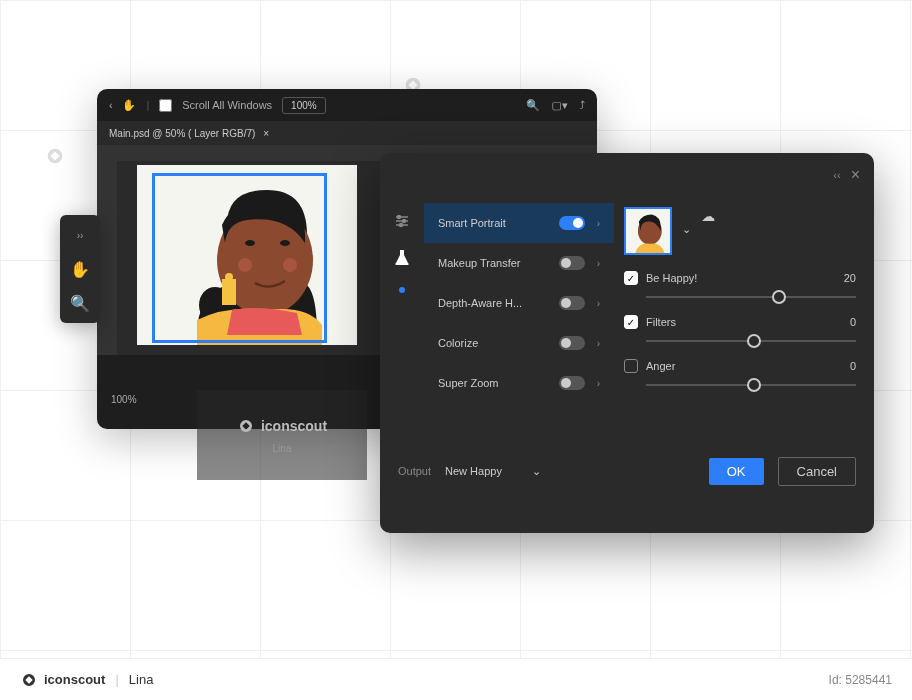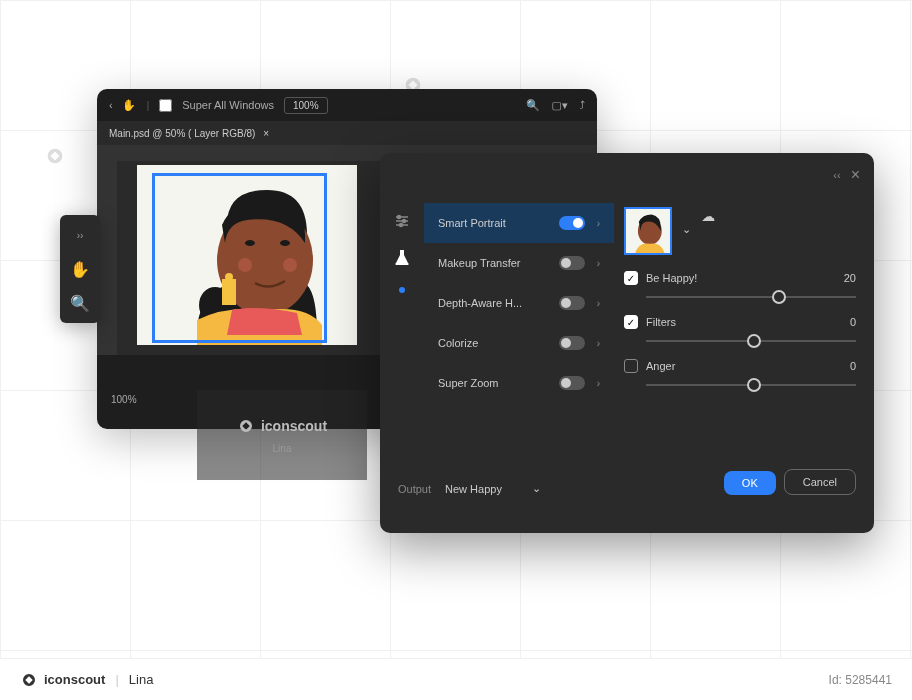--- a/index.html
+++ b/index.html
@@ -52,24 +52,24 @@
 .cloud-txt{flex:1;color:#888;font-style:italic;font-size:9.5px;line-height:1.4}
 .sec-title{font-size:11px;color:#ccc;margin-bottom:10px}
 .ctrl-row{display:flex;align-items:center;gap:8px;margin-bottom:4px}
 .chk{width:14px;height:14px;border:1px solid #888;border-radius:3px;cursor:pointer;display:flex;align-items:center;justify-content:center;font-size:10px}
 .chk.on{background:#fff;color:#000;border-color:#fff}
 .ctrl-label{flex:1}
 .ctrl-val{color:#ccc}
 .slider{height:16px;position:relative;margin:0 0 10px 22px}
 .slider-track{position:absolute;left:0;right:0;top:7px;height:2px;background:#555}
 .slider-knob{position:absolute;width:14px;height:14px;border-radius:50%;border:2px solid #ccc;background:#2a2a2a;top:1px;cursor:pointer}
-.panel-foot{height:48px;display:flex;align-items:flex-end;padding:0 18px;gap:8px;font-size:11px}
+.panel-foot{height:48px;display:flex;align-items:center;padding:0 18px;gap:14px;font-size:11px}
 .output-sel{flex:1;display:flex;align-items:center;gap:14px}
 .sel-box{display:flex;align-items:center;gap:30px;color:#ccc;cursor:pointer}
-.btn{padding:6px 18px;border-radius:8px;font-size:11px;cursor:pointer;border:none}
+.btn{padding:6px 18px;border-radius:2px;font-size:13px;cursor:pointer;border:none}
 .btn-ok{background:#2d7ff9;color:#fff}
 .btn-cancel{background:transparent;border:1px solid #666;color:#ccc}
 .attrib-box{position:absolute;left:197px;top:390px;width:170px;height:90px;background:rgba(40,40,40,.55);display:flex;align-items:center;justify-content:center;gap:8px;color:#bbb;font-size:14px;flex-direction:column}
 .attrib-main{display:flex;align-items:center;gap:6px;font-weight:600}
 .attrib-sub{font-size:10px;color:#999}
 .bottom-bar{position:absolute;left:0;right:0;bottom:0;height:42px;border-top:1px solid #eee;display:flex;align-items:center;padding:0 20px;gap:10px;font-size:13px;color:#333;background:#fff}
 .bottom-brand{display:flex;align-items:center;gap:6px;font-weight:600}
 .bottom-sep{color:#ccc}
 .bottom-id{margin-left:auto;color:#888;font-size:12px}
 .ham{width:18px;height:14px;display:flex;flex-direction:column;justify-content:space-between;cursor:pointer}
@@ -86,30 +86,30 @@
 <div class="wm" style="left:402px;top:74px"><svg viewBox="0 0 24 24" fill="currentColor">
       <path d="M12 4a8 8 0 100 16 8 8 0 000-16zm0 3l5 5-5 5-5-5 5-5z"></path>
     </svg></div>
 
 <div class="main-win">
   <div class="toolbar">
     <span class="tool-icon">‹</span>
     <span class="tool-icon">✋</span>
     <span style="color:#555">|</span>
     <input type="checkbox" style="accent-color: rgb(85, 85, 85);">
-    <span>Super All Windows</span>
+    <span>Scroll All Windows</span>
     <span class="zoom-box">100%</span>
     <div class="toolbar-right">
       <span class="tool-icon">🔍</span>
       <span class="tool-icon">▢▾</span>
       <span class="tool-icon">⤴</span>
     </div>
   </div>
   <div class="tab">
-    <span>Main.psd @ 50% ( Layer RGB/8)</span>
+    <span>Main.psd @ 50% ( Layer RGB/7)</span>
     <span>×</span>
   </div>
   <div class="canvas-area">
     <div class="ruler-v"></div>
     <div class="ruler-h"></div>
     <div class="artwork">
       <svg class="face-svg" viewBox="0 0 220 180">
         <rect x="0" y="0" width="220" height="180" fill="#f5f5f0"></rect>
         <path d="M60 170 Q60 130 90 120 L90 60 Q90 25 130 25 Q170 25 170 70 L170 120 Q180 130 180 170 Z" fill="#1a1a1a"></path>
         <ellipse cx="78" cy="140" rx="16" ry="18" fill="#1a1a1a"></ellipse>

